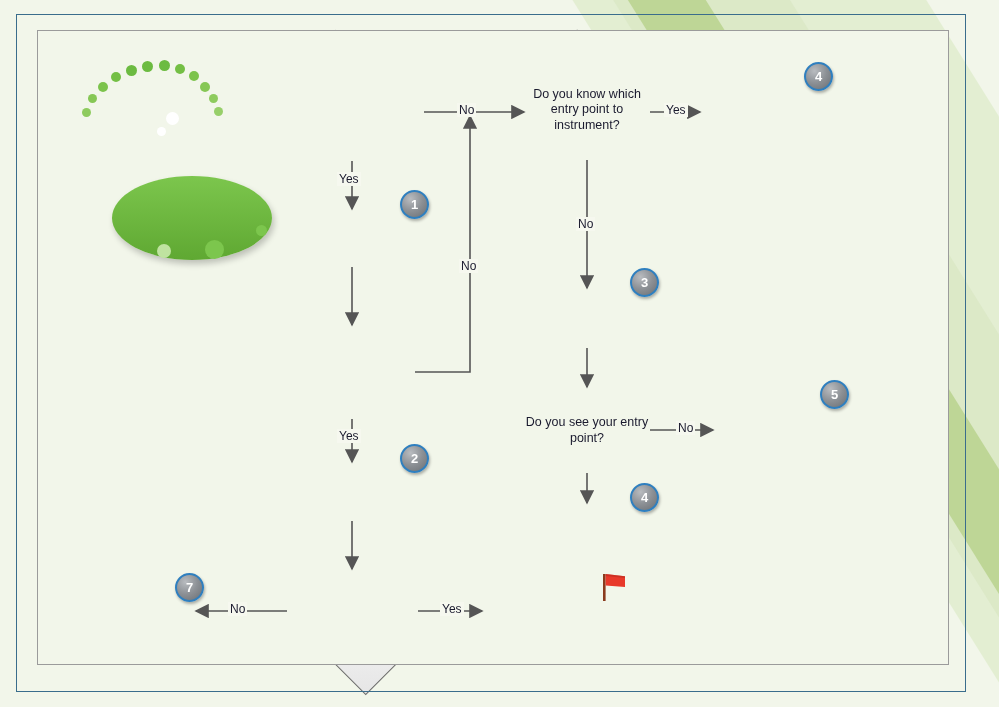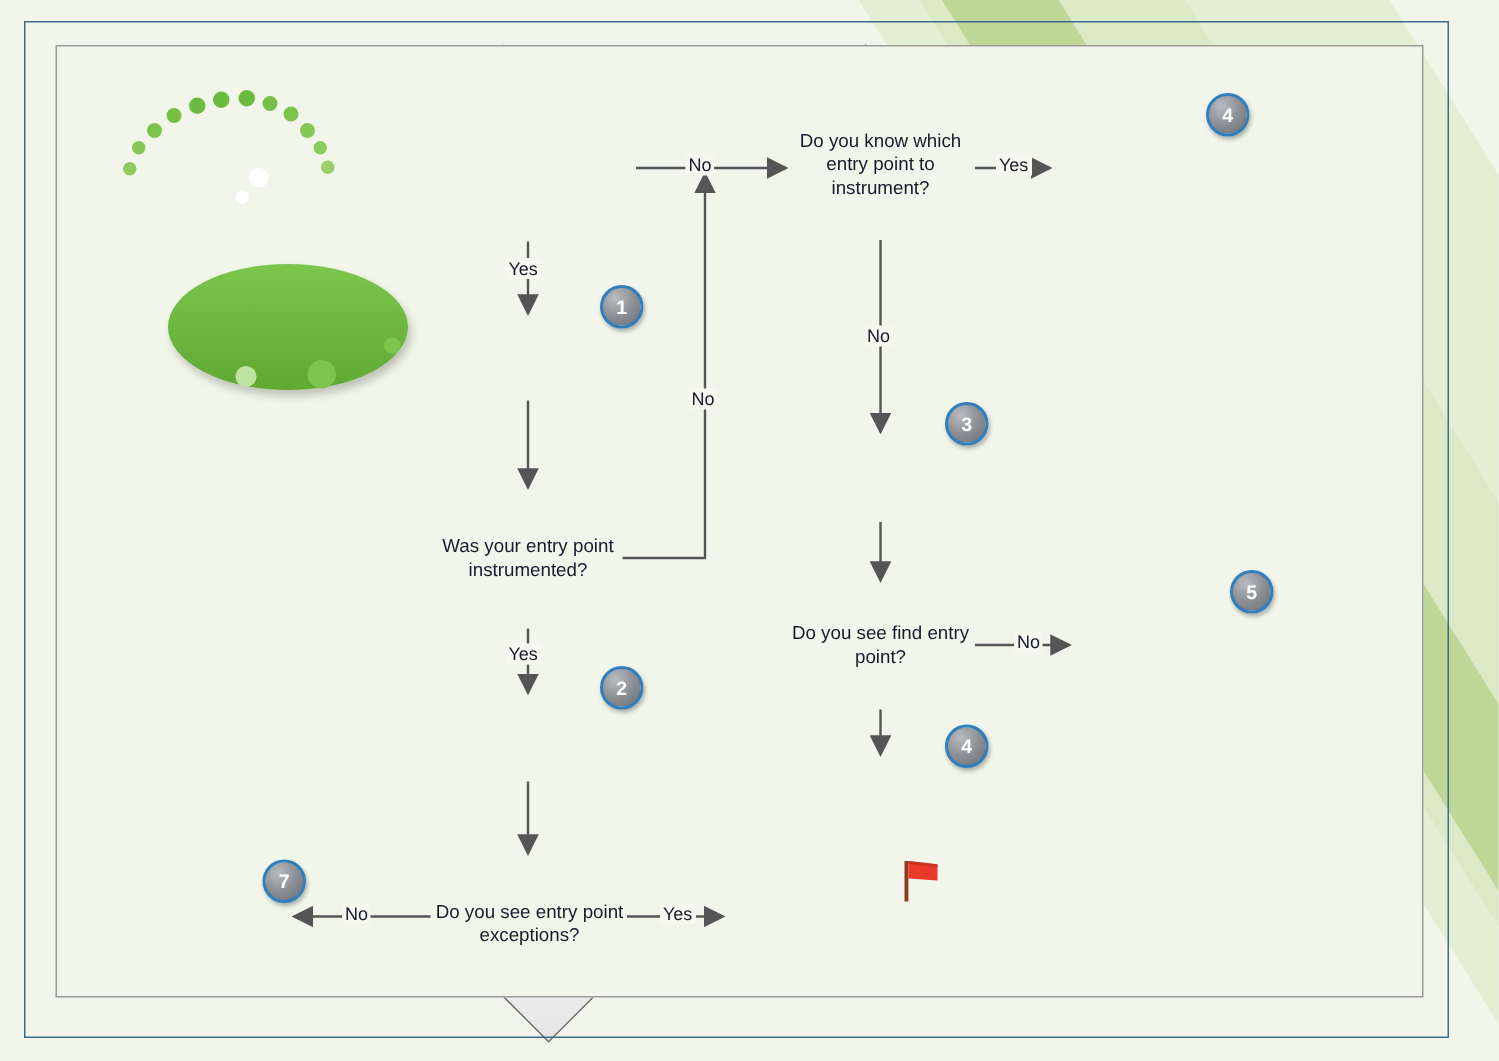--- a/index.html
+++ b/index.html
@@ -198,31 +198,29 @@
   <div class="dshape"></div>
 </div>
 
 <div class="node proc" style="left:300px;top:209px;width:105px;height:58px;">
   <span>Review the BCT log</span>
 </div>
 <div class="badge" style="left:400px;top:190px;">1</div>
 
 <div class="node dec" style="left:288px;top:325px;width:128px;height:95px;">
   <div class="dshape"></div>
-  <div class="dtext">Was your entry point instrumented?</div>
 </div>
 
 <div class="node proc" style="left:300px;top:462px;width:105px;height:59px;">
   <span>Look for entry point exceptions</span>
 </div>
 <div class="badge" style="left:400px;top:444px;">2</div>
 
 <div class="node dec" style="left:288px;top:569px;width:130px;height:94px;">
   <div class="dshape"></div>
-  <div class="dtext">Do you see entry point exceptions?</div>
 </div>
 
 <div class="node ell" style="left:68px;top:575px;width:128px;height:72px;">
   <span>Learn More at "Verifying BT registration "</span>
 </div>
 <div class="badge" style="left:175px;top:573px;">7</div>
 
 <div class="node pill" style="left:485px;top:598px;width:132px;height:27px;">
   <span>Contact AppD Support</span>
 </div>
@@ -243,21 +241,21 @@
 </div>
 <div class="badge" style="left:804px;top:62px;">4</div>
 
 <div class="node proc" style="left:535px;top:288px;width:105px;height:60px;">
   <span>Run find entry points</span>
 </div>
 <div class="badge" style="left:630px;top:268px;">3</div>
 
 <div class="node dec" style="left:523px;top:387px;width:128px;height:87px;">
   <div class="dshape"></div>
-  <div class="dtext">Do you see find entry point?</div>
+  <div class="dtext">Do you see your entry point?</div>
 </div>
 
 <div class="node proc" style="left:718px;top:400px;width:105px;height:60px;">
   <span>Use the Thread Profiler</span>
 </div>
 <div class="badge" style="left:820px;top:380px;">5</div>
 
 <div class="node proc" style="left:535px;top:503px;width:105px;height:62px;">
   <span>Configure a POJO custom match rule</span>
 </div>

